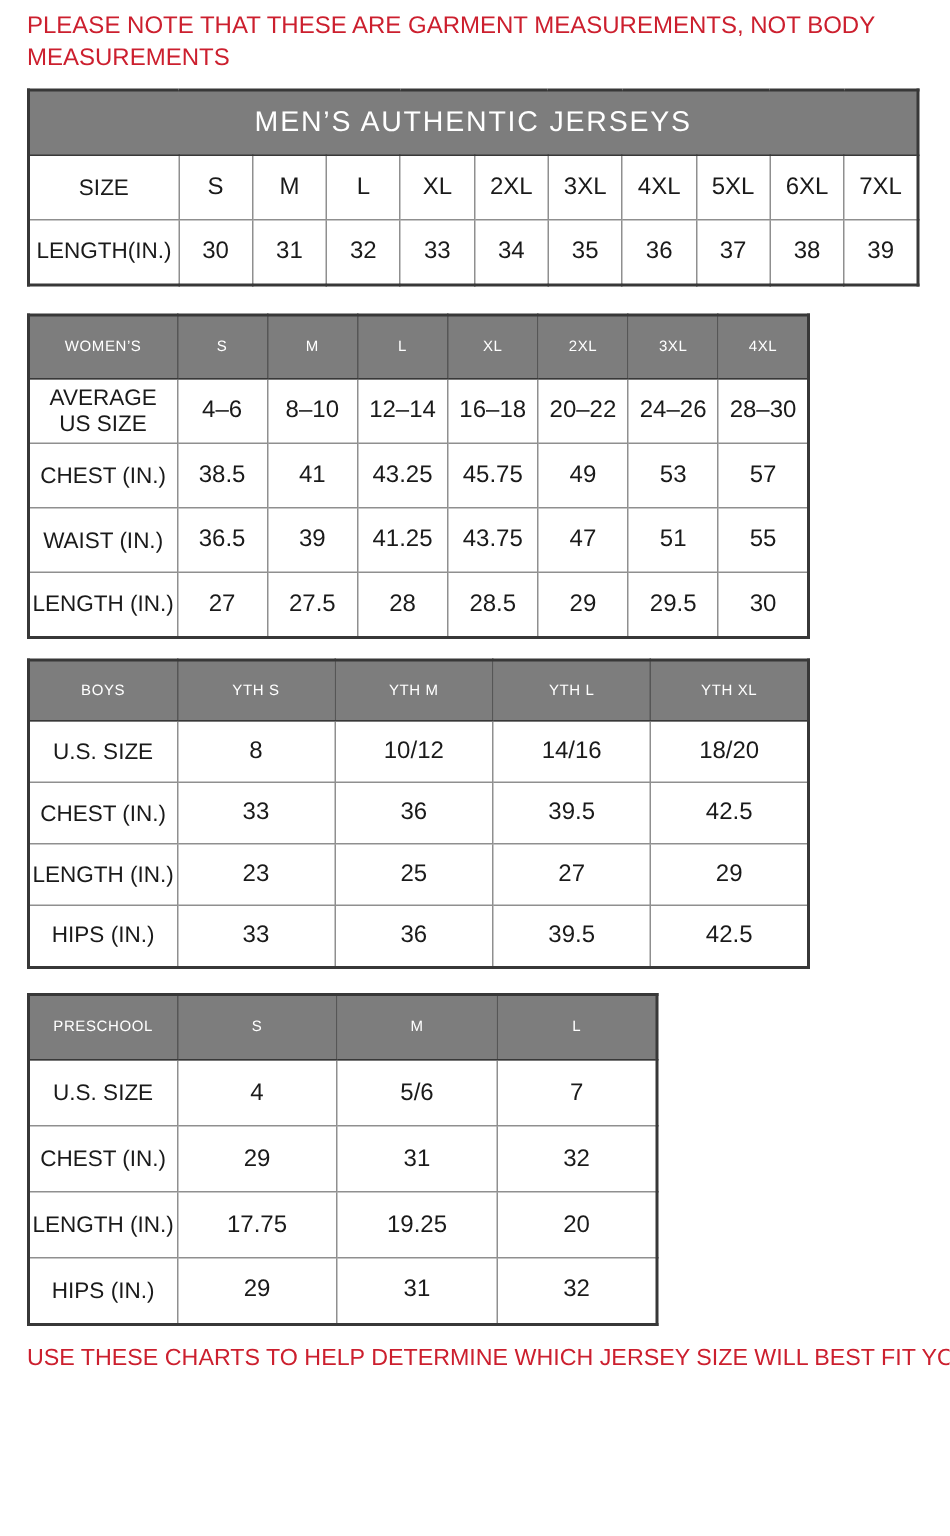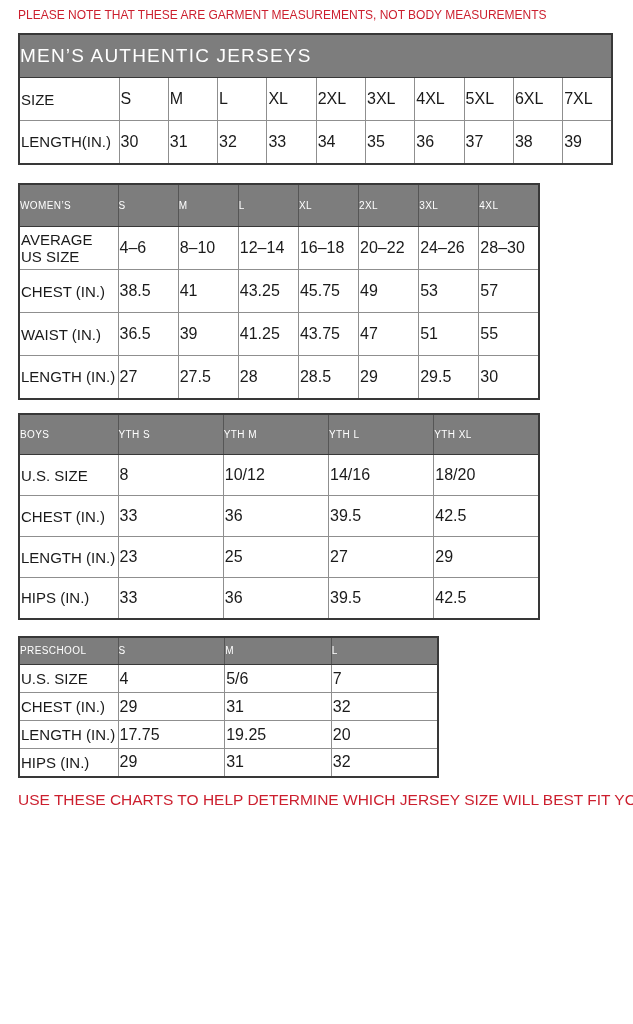--- a/index.html
+++ b/index.html
@@ -18,36 +18,36 @@
     font-size: 39px;
     font-weight: 700;
     letter-spacing: -1px;
     transform: scaleX(0.72);
     transform-origin: left center;
     color: #0d0d0d;
   }
 
   .note {
     color: #cc1f2e;
-    font-size: 12px;
+    font-size: 16px;
     line-height: 1.3;
     max-width: 598px;
     margin-bottom: 9px;
   }
   .footer-note {
     margin-top: 12px;
     white-space: nowrap;
     max-width: none;
     font-size: 15.5px;
   }
 
   table.tbl {
     border-collapse: collapse;
     table-layout: fixed;
-    text-align: left;
+    text-align: center;
     border: 2px solid #383838;
     font-size: 16px;
   }
   .tbl td {
     border: 1px solid #8f8f8f;
     padding: 2px 1px;
     vertical-align: middle;
   }
   .tbl td.first-col { font-size: 15px; }
   .tbl .gray-row th {
@@ -75,21 +75,21 @@
 
   .womens { width: 522px; margin-bottom: 13px; }
   .womens td, .womens th { height: 43px; }
   .womens col.c-label { width: 99px; }
 
   .boys { width: 522px; margin-bottom: 16px; }
   .boys td, .boys th { height: 41px; }
   .boys col.c-label { width: 99px; }
 
   .preschool { width: 421px; margin-bottom: 0; }
-  .preschool td, .preschool th { height: 28px; }
+  .preschool td, .preschool th { height: 44px; }
   .preschool col.c-label { width: 99px; }
 </style>
 </head>
 <body>
 
 <div class="page">
 
 
   <p class="note">PLEASE NOTE THAT THESE ARE GARMENT MEASUREMENTS, NOT BODY MEASUREMENTS</p>
 

